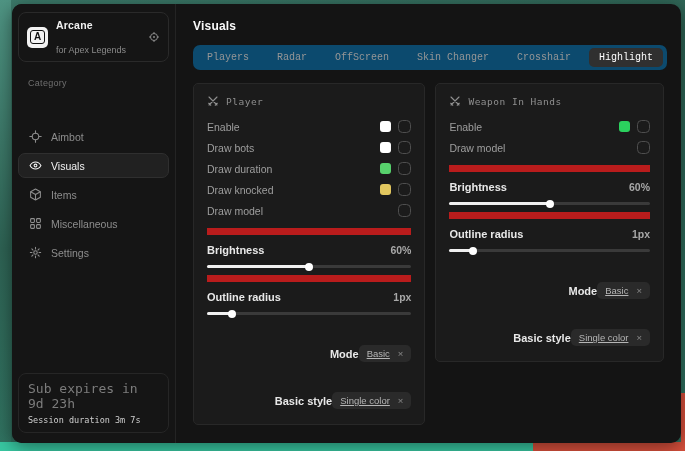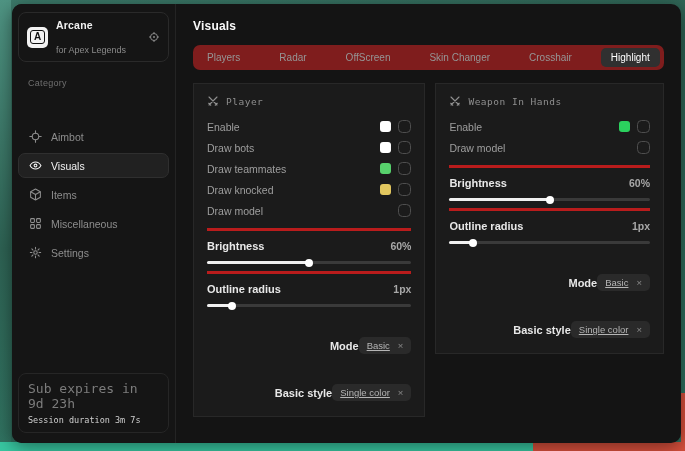--- a/index.html
+++ b/index.html
@@ -44,41 +44,41 @@
   .side-spacer { flex:1; }
   .footer-card { border:1px solid #262626; border-radius:8px; padding:7px 9px;
                  font-family:"DejaVu Sans Mono", monospace; }
   .footer-l1 { font-size:13px; color:#7c7c7c; }
   .footer-l2 { font-size:8.5px; color:#cfcfcf; margin-top:4px; }
 
   
   .main { flex:1; padding:15px 17px; overflow:hidden; }
   .page-title { font-size:12px; font-weight:bold; color:#fafafa; letter-spacing:.2px; }
 
-  .tabs { display:inline-flex; align-items:center; gap:19px; background:#7f1d1d;
-          border-radius:7px; padding:3px 4px; margin-top:12px; }
+  .tabs { display:inline-flex; align-items:center; gap:8px; background:#0c4a6e;
+          border-radius:7px; padding:3px 4px; margin-top:12px;font-family:Liberation Mono, monospace; }
   .tab { font-size:10px; color:#969696; padding:4px 10px; border-radius:5px; cursor:pointer; white-space:nowrap; }
   .tab.selected { background:#303030; color:#ffffff; }
 
   .panels { display:flex; gap:10px; align-items:flex-start; margin-top:13px; }
-  .panel { background:#1b1b1b; border:1px solid #282828; border-radius:0;
+  .panel { background:#1b1b1b; border:1px solid #282828; border-radius:5px;
            padding:11px 13px 15px; }
   .panel.p0 { width:240px; }
   .panel.p1 { width:236px; }
   .panel-head { display:flex; align-items:center; gap:7px; color:#8f8f8f;
                 font-family:"DejaVu Sans Mono", monospace; font-size:9.5px; letter-spacing:.5px;
                 margin-bottom:9px; }
 
   .trow { display:flex; align-items:center; height:21px; }
   .trow .t-label { font-size:10.5px; color:#9e9e9e; flex:1; }
   .swatch { width:11px; height:11px; border-radius:3px; margin-right:7px; cursor:pointer; }
   .checkbox { width:13px; height:13px; border:1.3px solid #4e4e4e; border-radius:4.5px;
               background:transparent; cursor:pointer; }
 
-  .slider-group { border-top:3px solid #b91c1c; margin-top:7px; padding-top:9px; }
+  .slider-group { border-top:7px solid #b91c1c; margin-top:7px; padding-top:9px; }
   .slider-head { display:flex; align-items:center; justify-content:space-between; }
   .slider-head .s-label { font-size:11px; font-weight:bold; color:#e8e8e8; }
   .slider-head .s-value { font-size:10.5px; color:#a8a8a8;font-weight:bold; }
   .track { position:relative; height:3px; background:#3a3a3a; border-radius:2px; margin-top:9px; cursor:pointer; }
   .fill { position:absolute; left:0; top:0; height:3px; background:#f0f0f0; border-radius:2px; }
   .thumb { position:absolute; top:50%; width:8px; height:8px; background:#ffffff;
            border-radius:50%; transform:translate(-50%,-50%); }
 
   .srow { display:flex; align-items:center; justify-content:flex-end; margin-top:30px; }
   .srow .s-label { font-size:11px; font-weight:bold; color:#e8e8e8; }
@@ -203,21 +203,21 @@
             <span class="t-label">Enable</span>
             <span class="swatch" style="background: rgb(255, 255, 255);"></span>
             <span class="checkbox"></span>
           </div>
           <div class="trow">
             <span class="t-label">Draw bots</span>
             <span class="swatch" style="background: rgb(255, 255, 255);"></span>
             <span class="checkbox"></span>
           </div>
           <div class="trow">
-            <span class="t-label">Draw teammates</span>
+            <span class="t-label">Draw duration</span>
             <span class="swatch" style="background: rgb(87, 209, 108);"></span>
             <span class="checkbox"></span>
           </div>
           <div class="trow">
             <span class="t-label">Draw knocked</span>
             <span class="swatch" style="background: rgb(226, 199, 95);"></span>
             <span class="checkbox"></span>
           </div>
           <div class="trow">
             <span class="t-label">Draw model</span>

